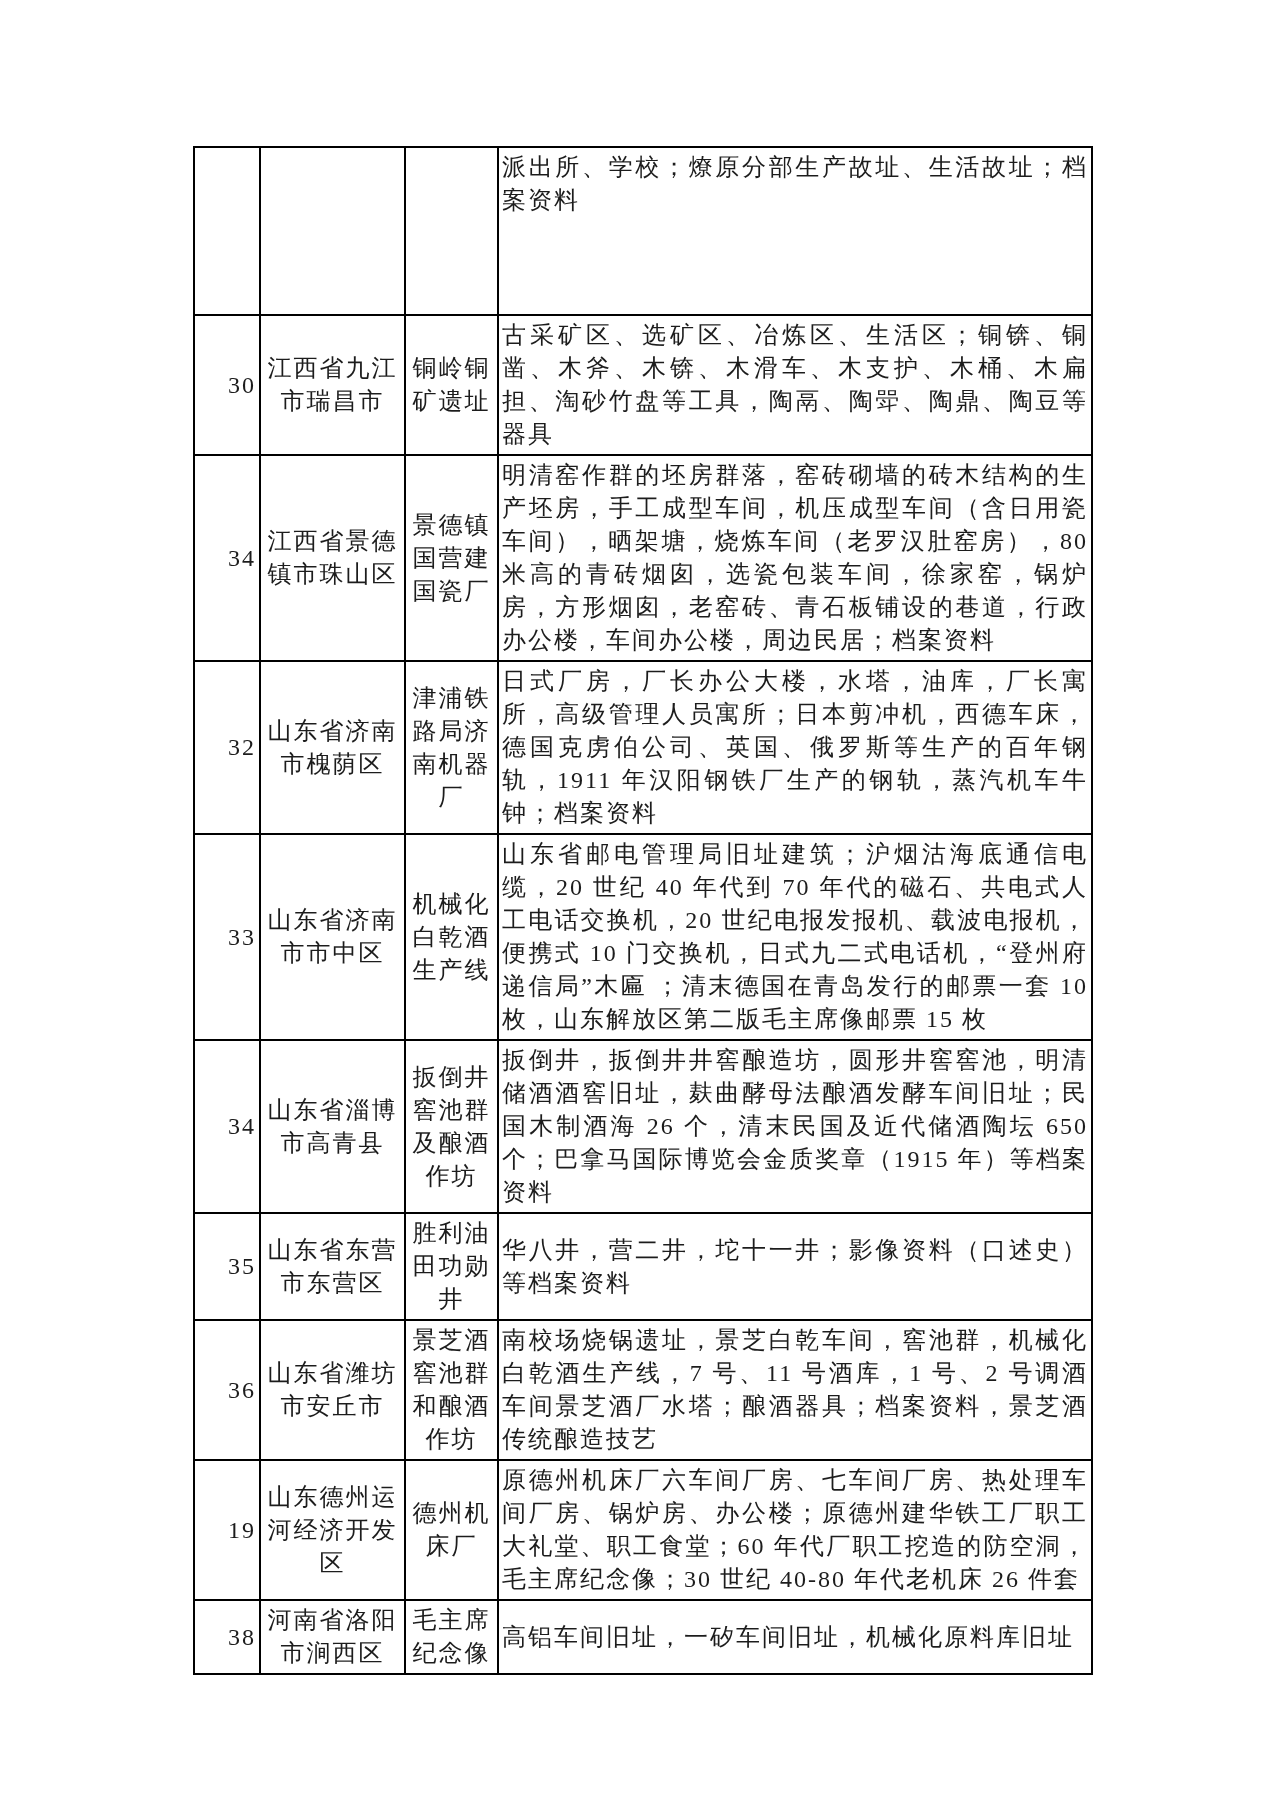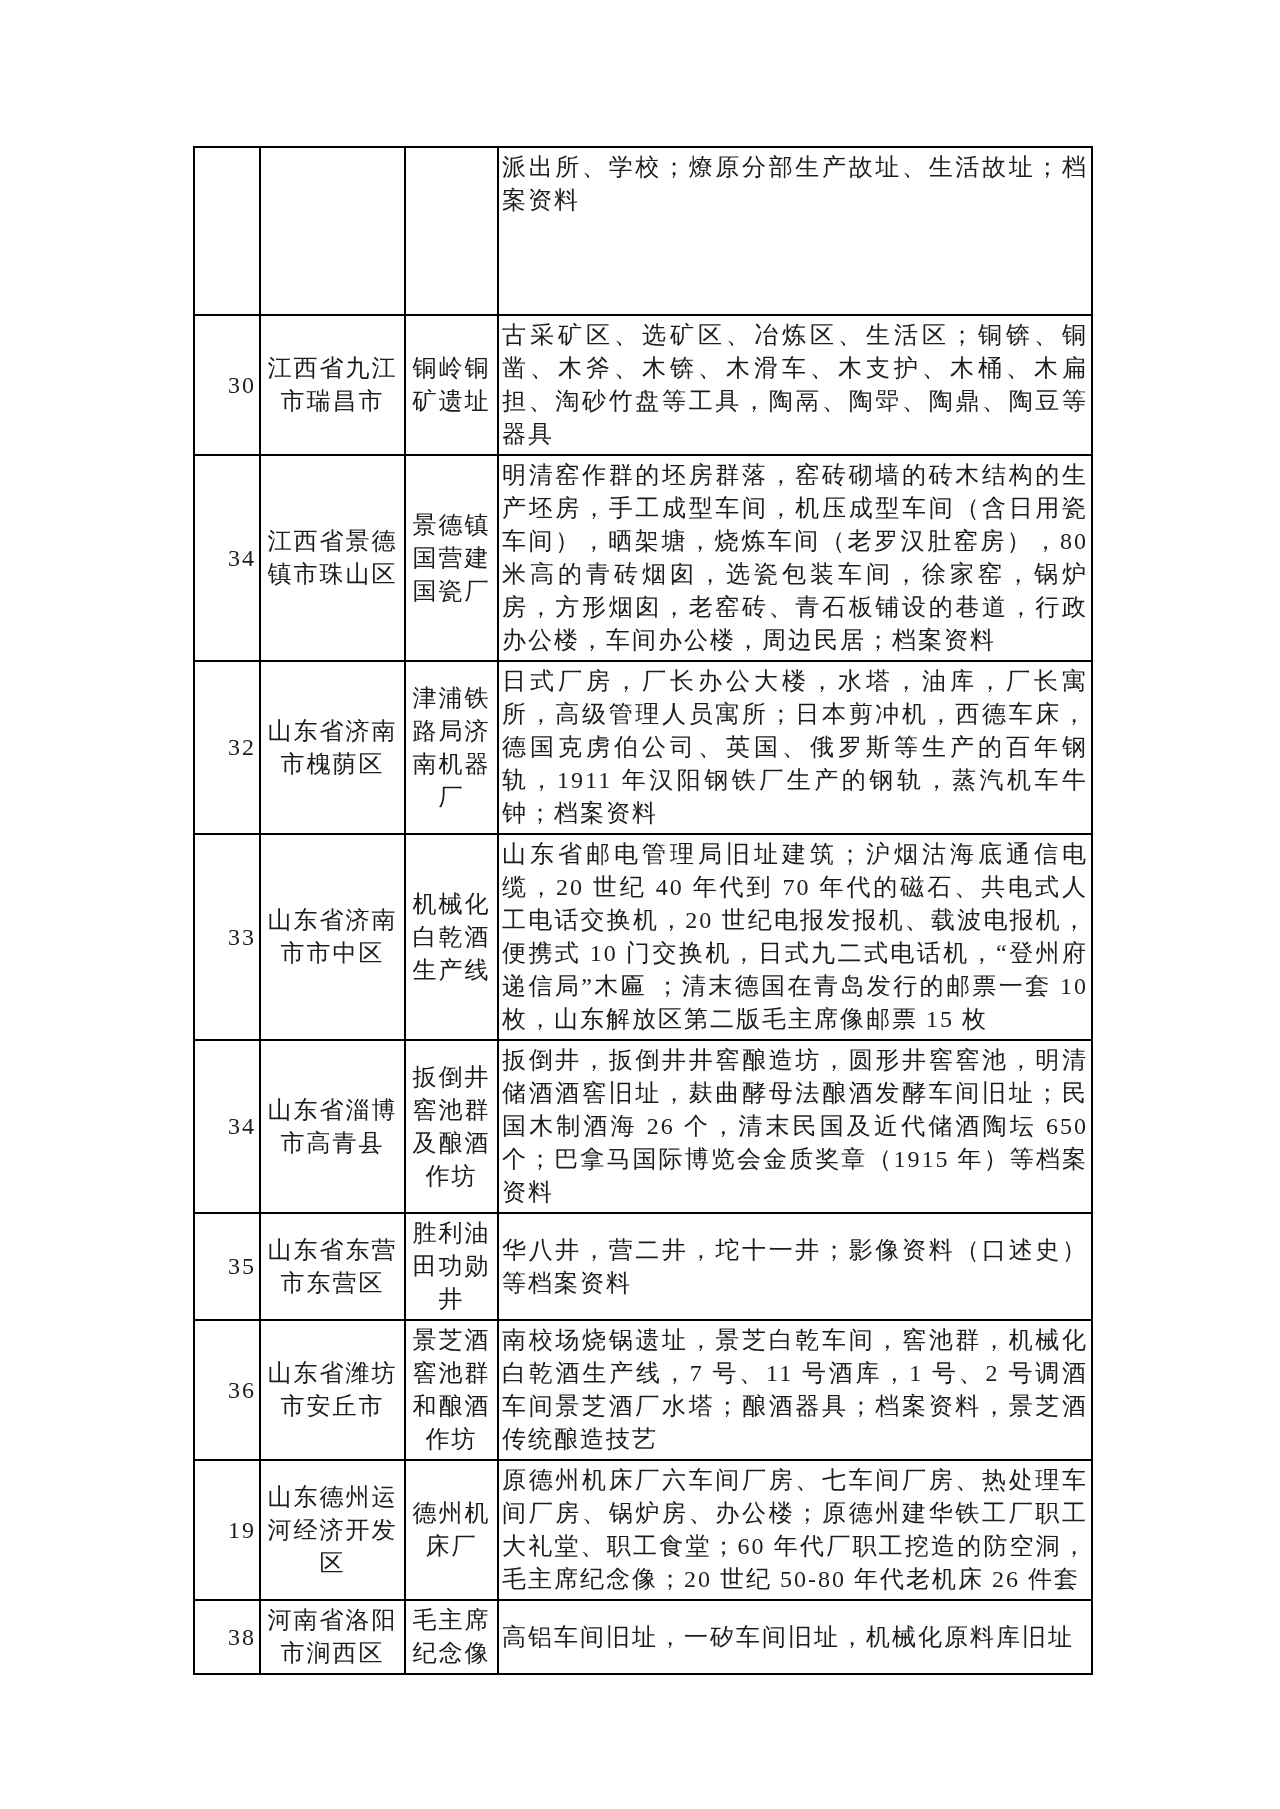--- a/index.html
+++ b/index.html
@@ -107,21 +107,21 @@
         <tr>
       <td class="cell-no">36</td>
       <td class="cell-loc">山东省潍坊市安丘市</td>
       <td class="cell-name">景芝酒窖池群和酿酒作坊</td>
       <td class="cell-desc">南校场烧锅遗址，景芝白乾车间，窖池群，机械化白乾酒生产线，7 号、11 号酒库，1 号、2 号调酒车间景芝酒厂水塔；酿酒器具；档案资料，景芝酒传统酿造技艺</td>
     </tr>
         <tr>
       <td class="cell-no">19</td>
       <td class="cell-loc">山东德州运河经济开发区</td>
       <td class="cell-name">德州机床厂</td>
-      <td class="cell-desc">原德州机床厂六车间厂房、七车间厂房、热处理车间厂房、锅炉房、办公楼；原德州建华铁工厂职工大礼堂、职工食堂；60 年代厂职工挖造的防空洞，毛主席纪念像；20 世纪 50-80 年代老机床 26 件套</td>
+      <td class="cell-desc">原德州机床厂六车间厂房、七车间厂房、热处理车间厂房、锅炉房、办公楼；原德州建华铁工厂职工大礼堂、职工食堂；60 年代厂职工挖造的防空洞，毛主席纪念像；30 世纪 40-80 年代老机床 26 件套</td>
     </tr>
         <tr>
       <td class="cell-no">38</td>
       <td class="cell-loc">河南省洛阳市涧西区</td>
       <td class="cell-name">毛主席纪念像</td>
       <td class="cell-desc">高铝车间旧址，一矽车间旧址，机械化原料库旧址</td>
     </tr>
       </tbody>
   </table>
 

